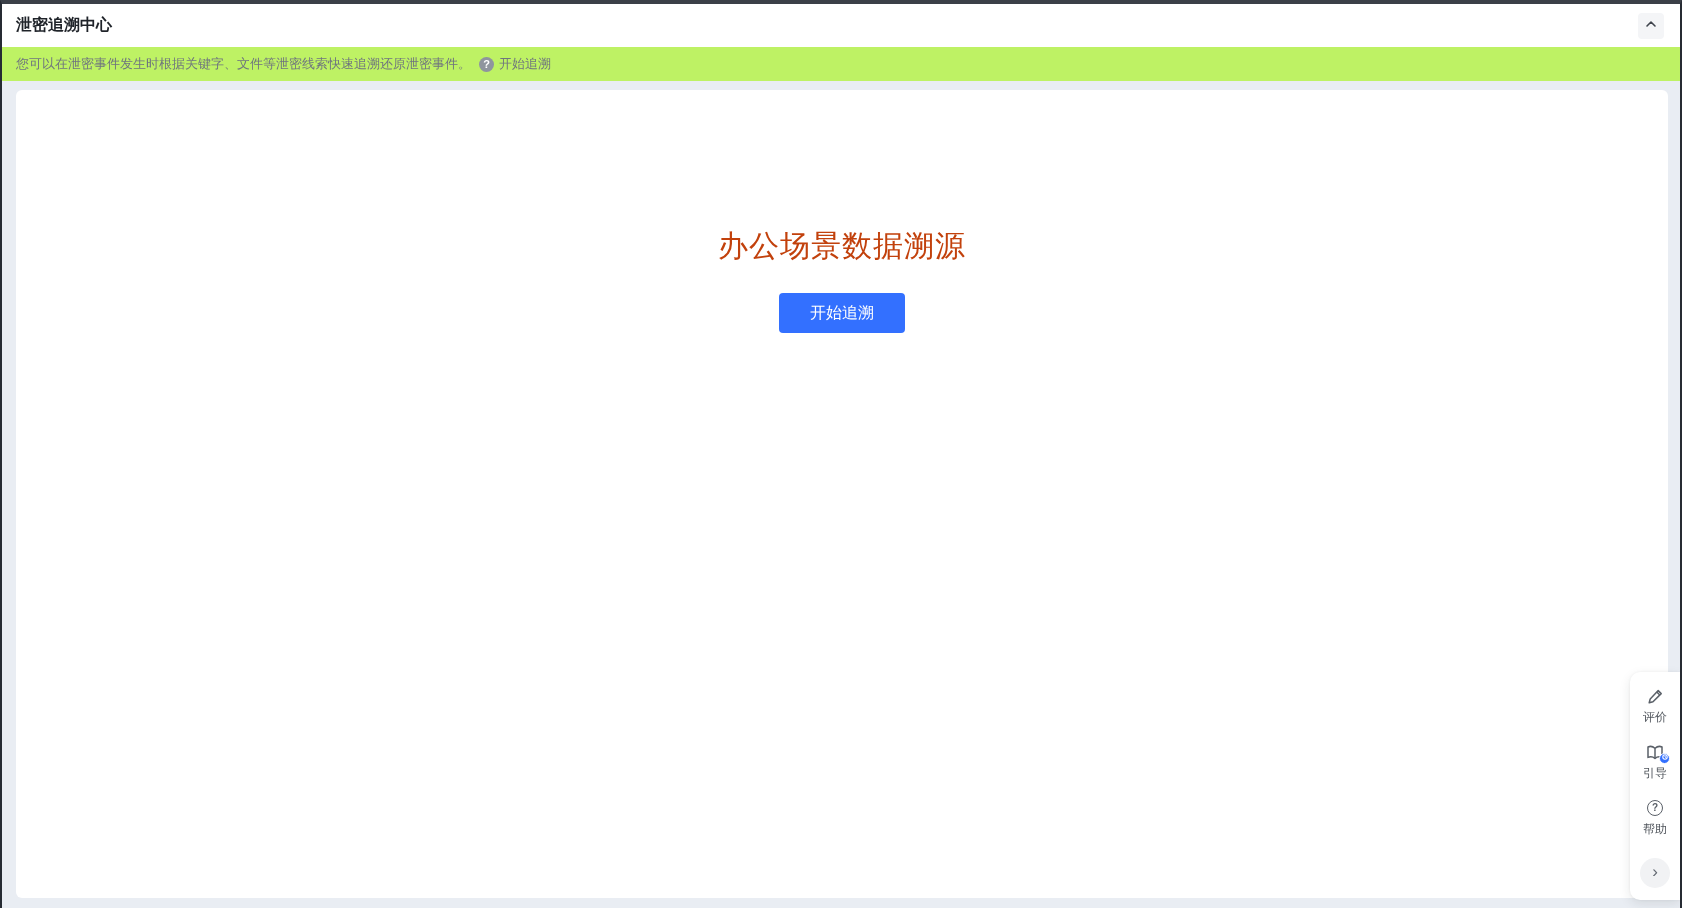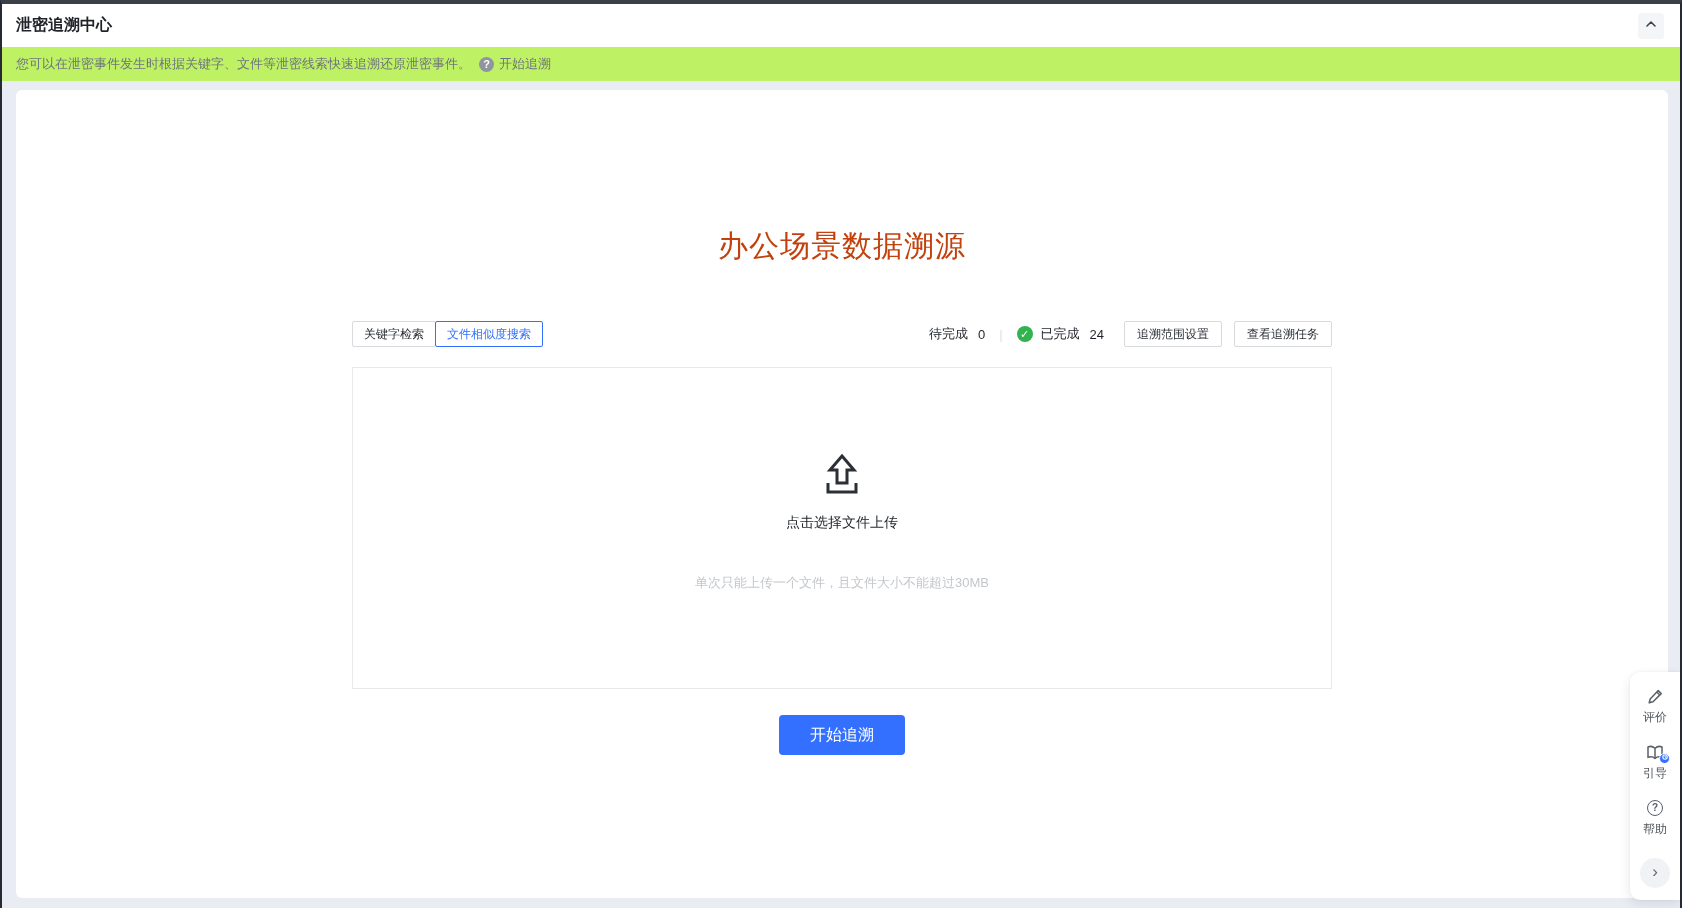--- a/index.html
+++ b/index.html
@@ -134,48 +134,21 @@
     <span class="desc">您可以在泄密事件发生时根据关键字、文件等泄密线索快速追溯还原泄密事件。</span>
     <span class="help-circle">?</span>
     <span class="help-link">开始追溯</span>
   </div>
 
   <div class="card">
     <div class="content-col">
 
       <div class="main-title">办公场景数据溯源</div>
 
-      <div class="toolbar-row">
-        <div class="tabs">
-          <button class="tab">关键字检索</button>
-          <button class="tab selected">文件相似度搜索</button>
-        </div>
 
-        <div class="stats">
-          <span>待完成</span>
-          <span class="stat-value">0</span>
-          <span class="stat-divider">|</span>
-          <span class="check-circle">✓</span>
-          <span>已完成</span>
-          <span class="stat-value">24</span>
-          <button class="outline-btn first">追溯范围设置</button>
-          <button class="outline-btn">查看追溯任务</button>
-        </div>
-      </div>
-
-      <div class="upload-panel">
-        <span>
-          <svg width="50" height="48" viewBox="0 0 50 48">
-            <path d="M25 6 L37 20 L30 20 L30 33 L20 33 L20 20 L13 20 Z" fill="none" stroke="#2b2f36" stroke-width="3" stroke-linejoin="miter"></path>
-            <path d="M11 33 L11 42 L39 42 L39 33" fill="none" stroke="#2b2f36" stroke-width="3"></path>
-          </svg>
-        </span>
-        <div class="upload-label">点击选择文件上传</div>
-        <div class="upload-hint">单次只能上传一个文件，且文件大小不能超过30MB</div>
-      </div>
 
       <button class="start-btn">开始追溯</button>
 
     </div>
   </div>
 
   <div class="float-toolbar">
     <div class="ft-item">
       <span class="ft-icon">
         <svg width="17" height="17" viewBox="0 0 17 17">

